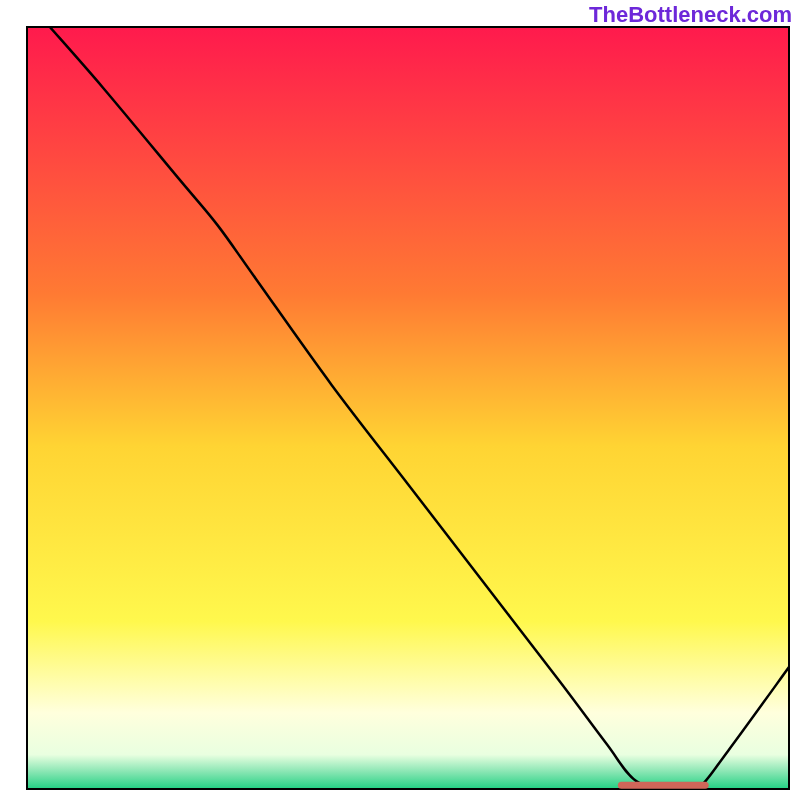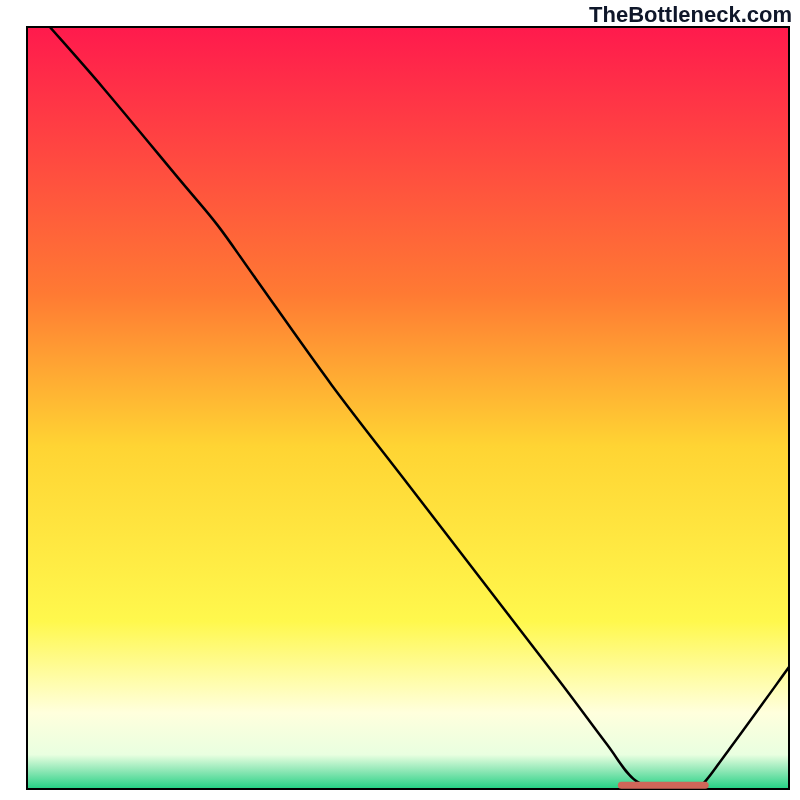--- a/index.html
+++ b/index.html
@@ -15,21 +15,21 @@
     position: relative;
     width: 800px;
     height: 800px;
   }
   .watermark {
     position: absolute;
     top: 2px;
     right: 8px;
     font-size: 22px;
     font-weight: 600;
-    color: #0f172a;
+    color: #6d28d9;
     letter-spacing: 0px;
     z-index: 20;
   }
   svg {
     position: absolute;
     top: 0;
     left: 0;
   }
 </style>
 </head>

